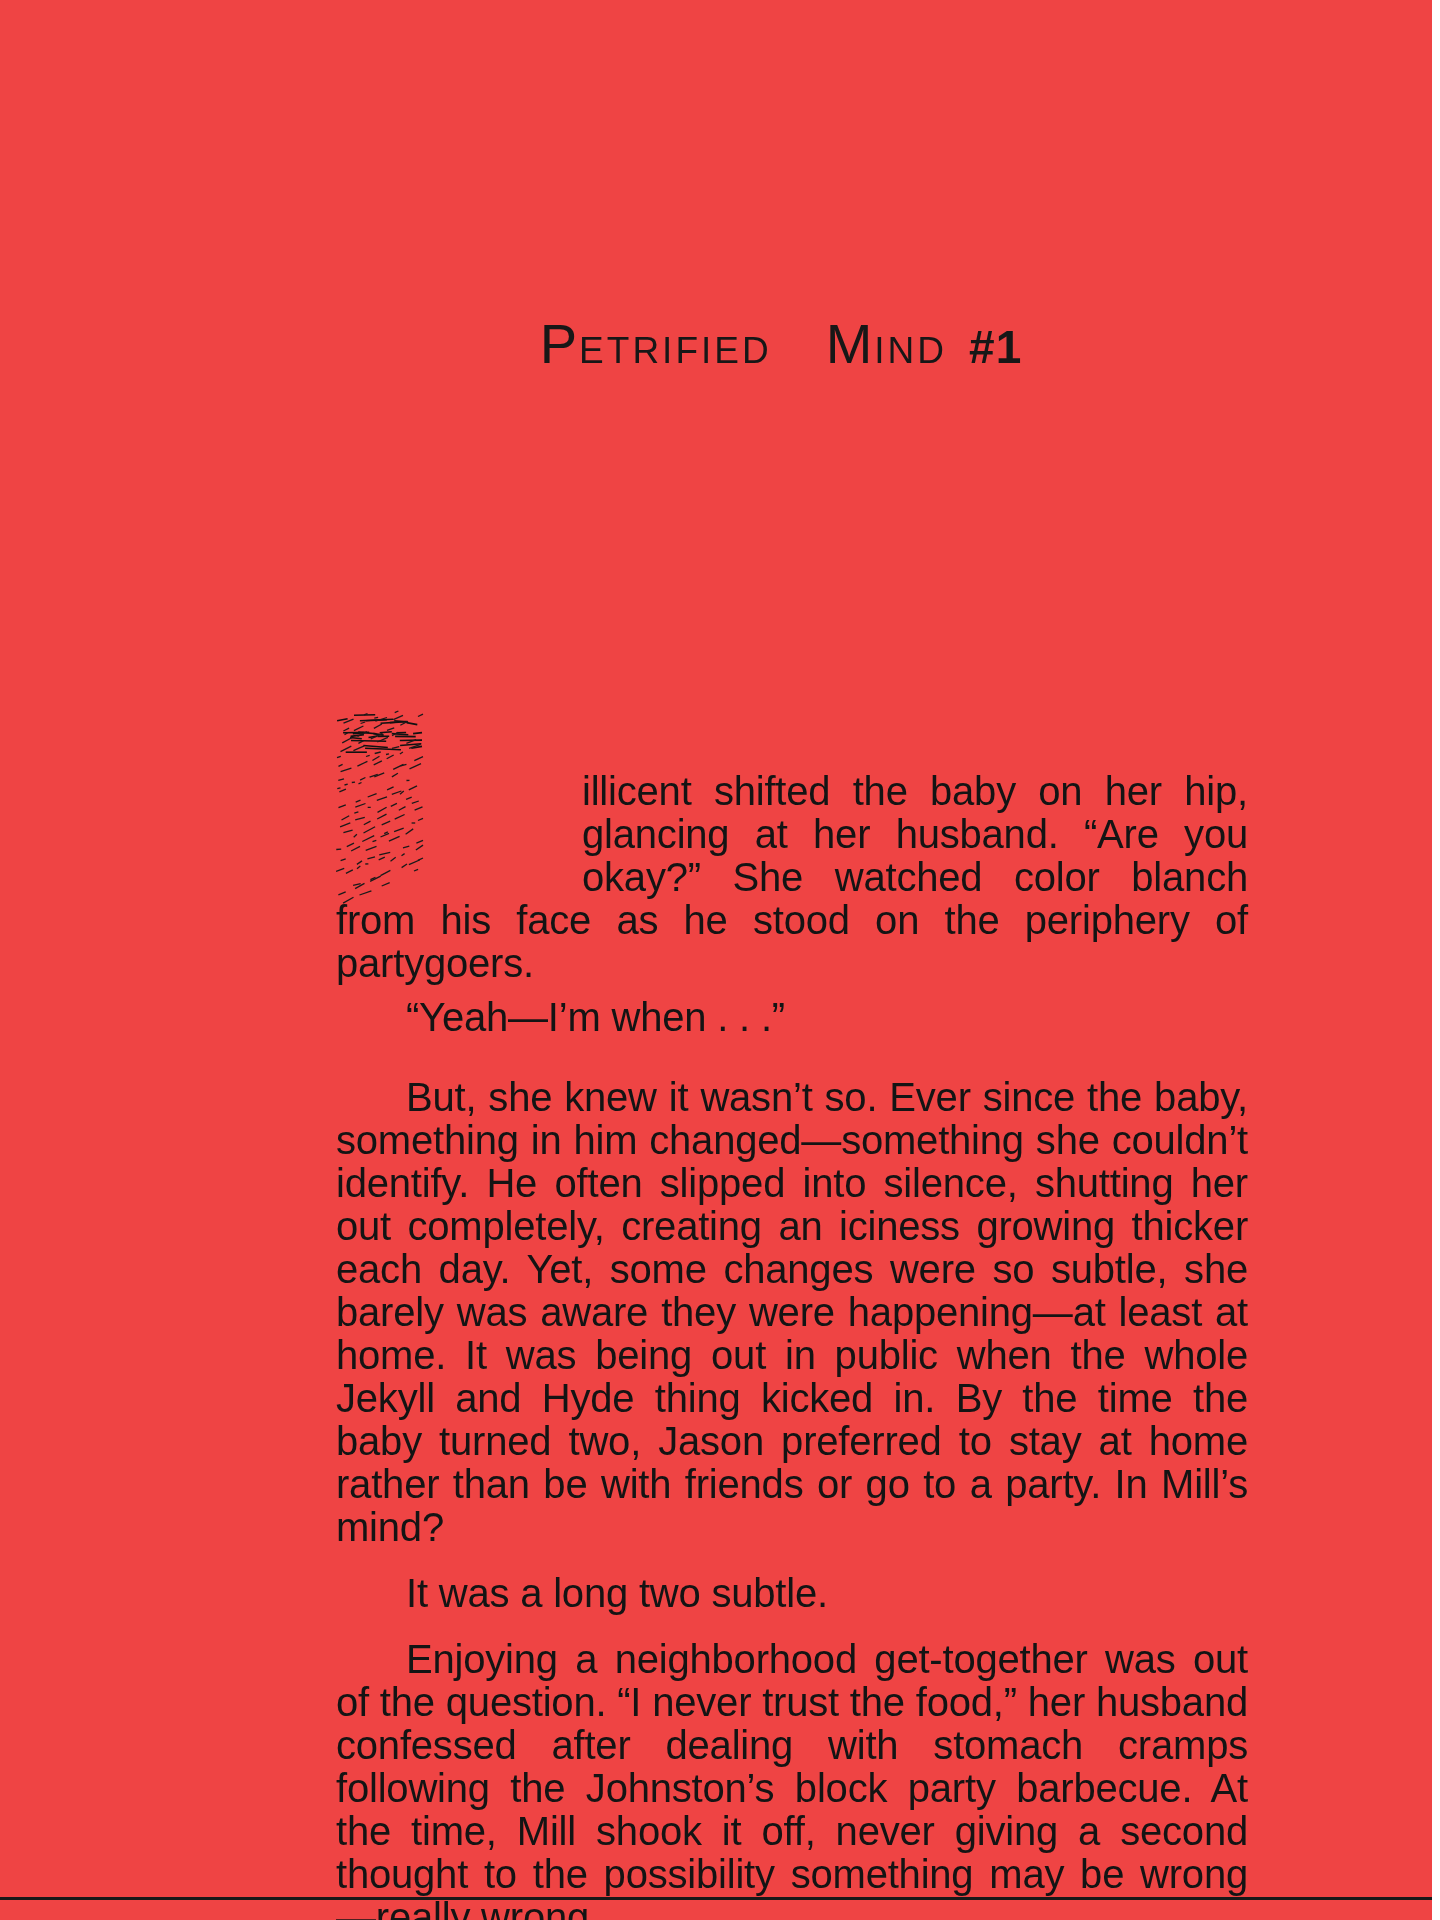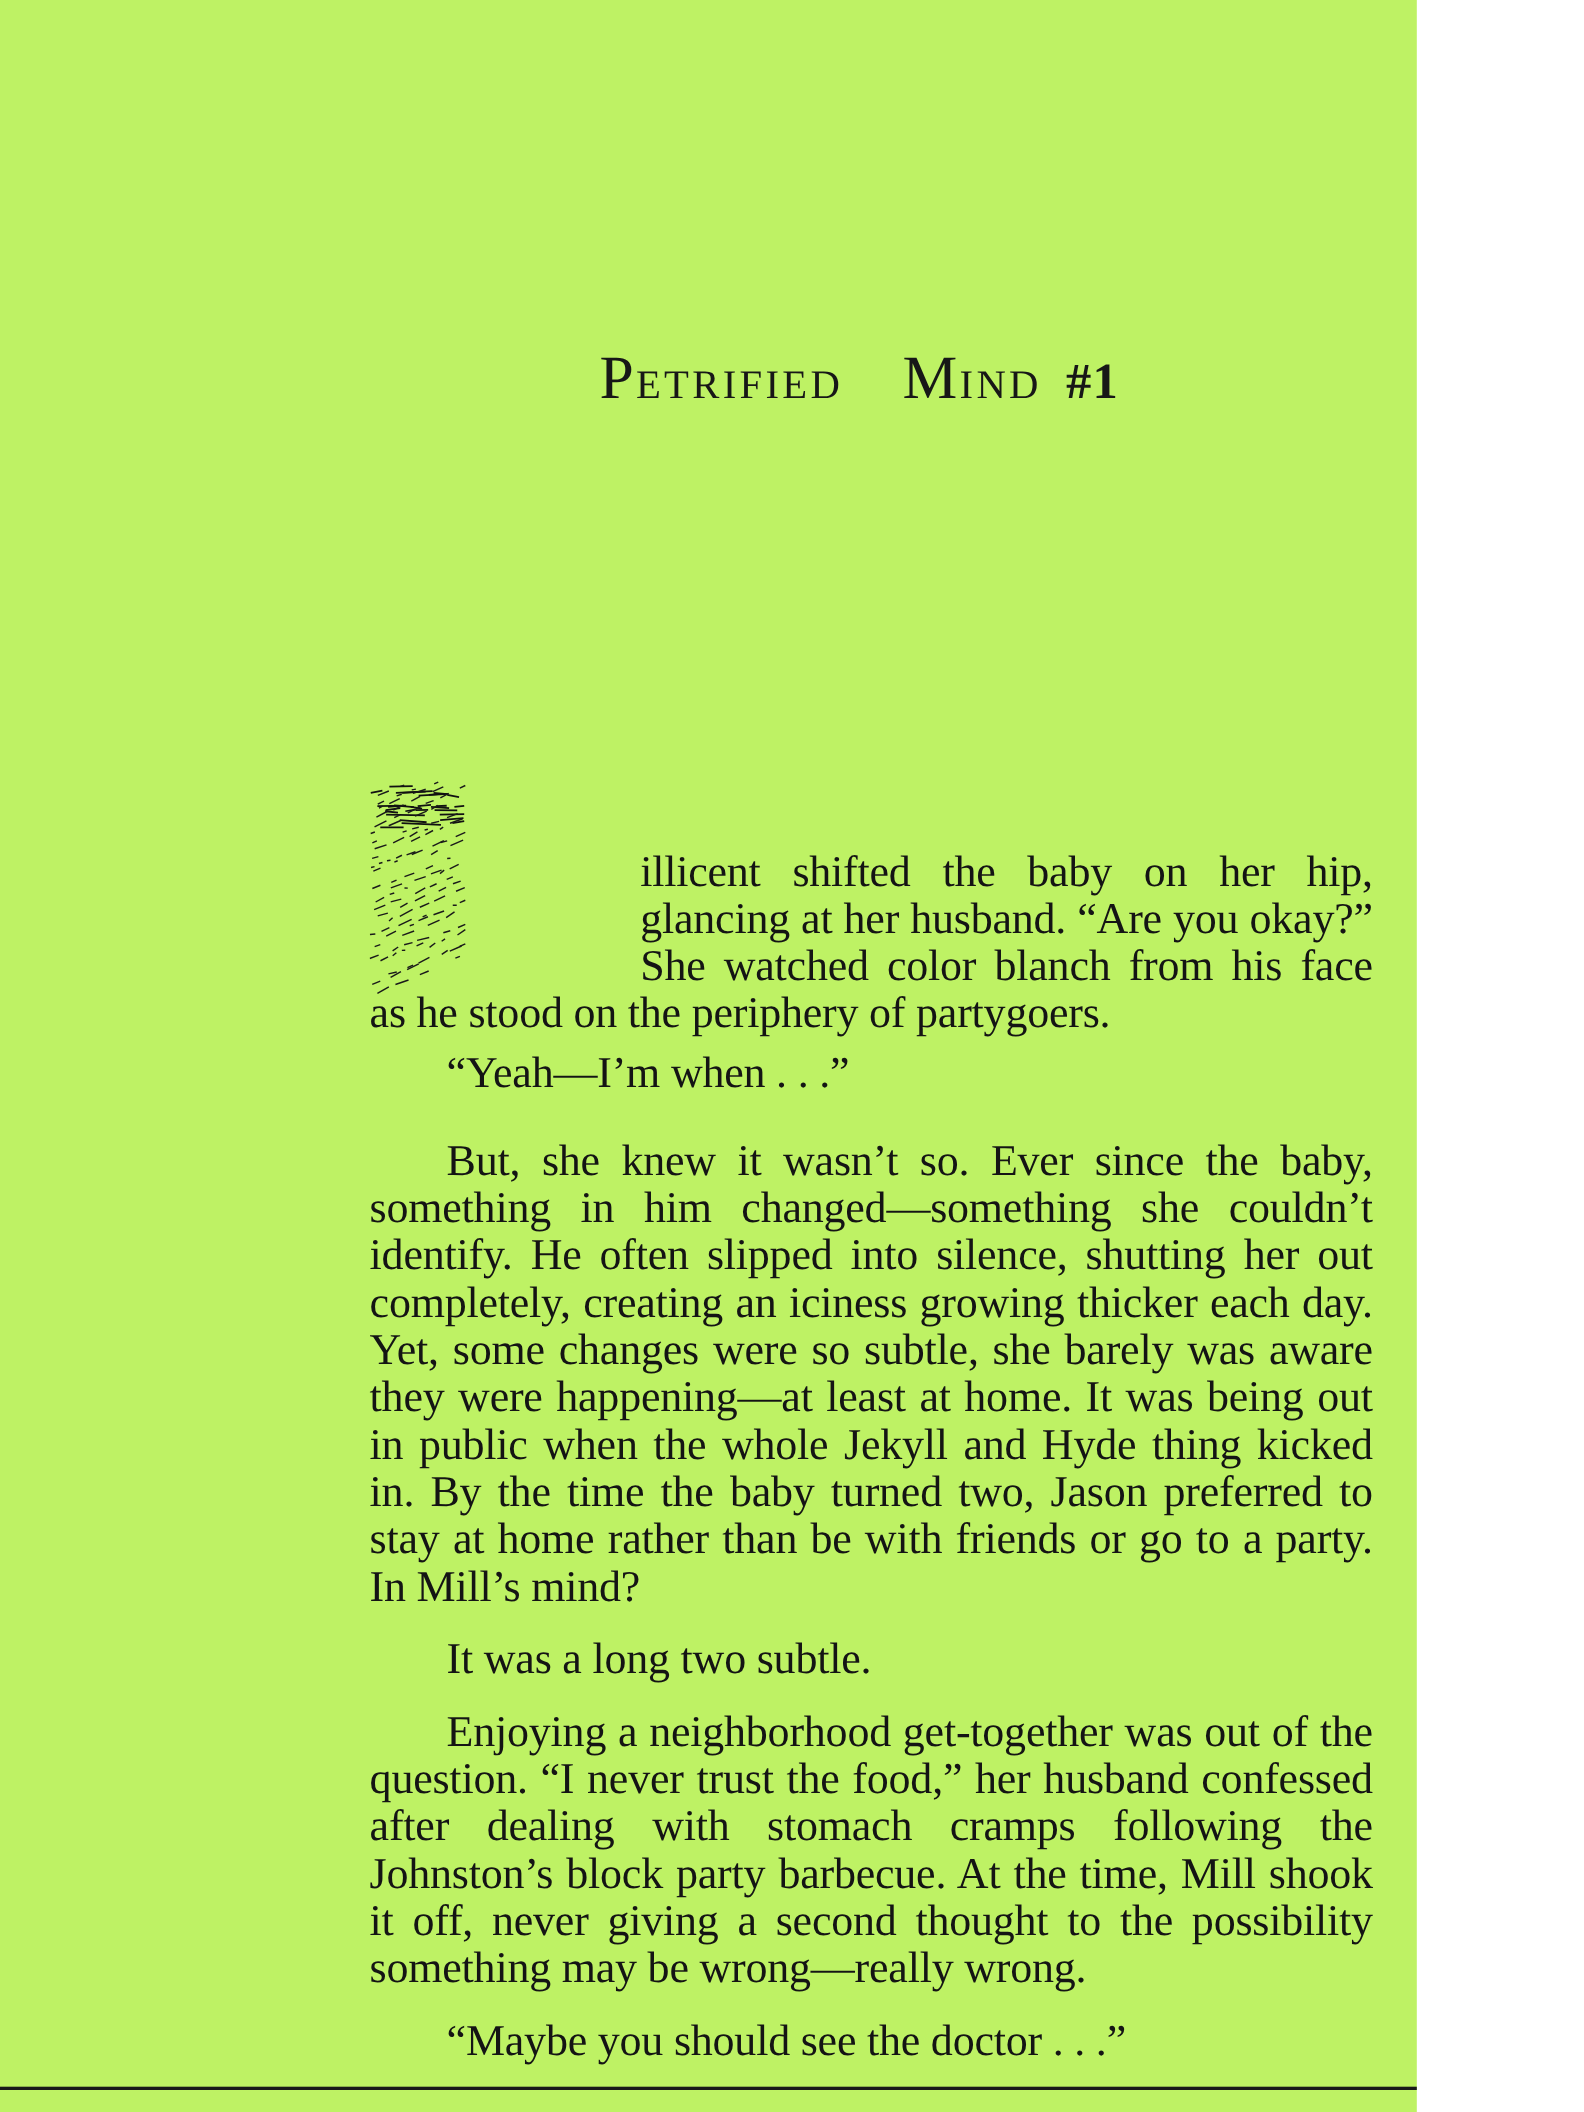--- a/index.html
+++ b/index.html
@@ -1,22 +1,22 @@
 <!DOCTYPE html>
 <html><head>
 <meta charset="utf-8">
 <style>
   html, body { margin: 0; padding: 0; background: #ffffff; }
   .page {
     position: relative;
-    width: 1288px;
+    width: 1432px;
     height: 1920px;
-    background: #bef264;
+    background: #ef4444;
     overflow: hidden;
-    font-family: Liberation Serif, serif;
+    font-family: Liberation Sans, sans-serif;
     color: #141414;
   }
   
   .title {
     position: absolute;
     left: 325px;
     top: 316px;
     width: 912px;
     text-align: center;
     white-space: nowrap;

